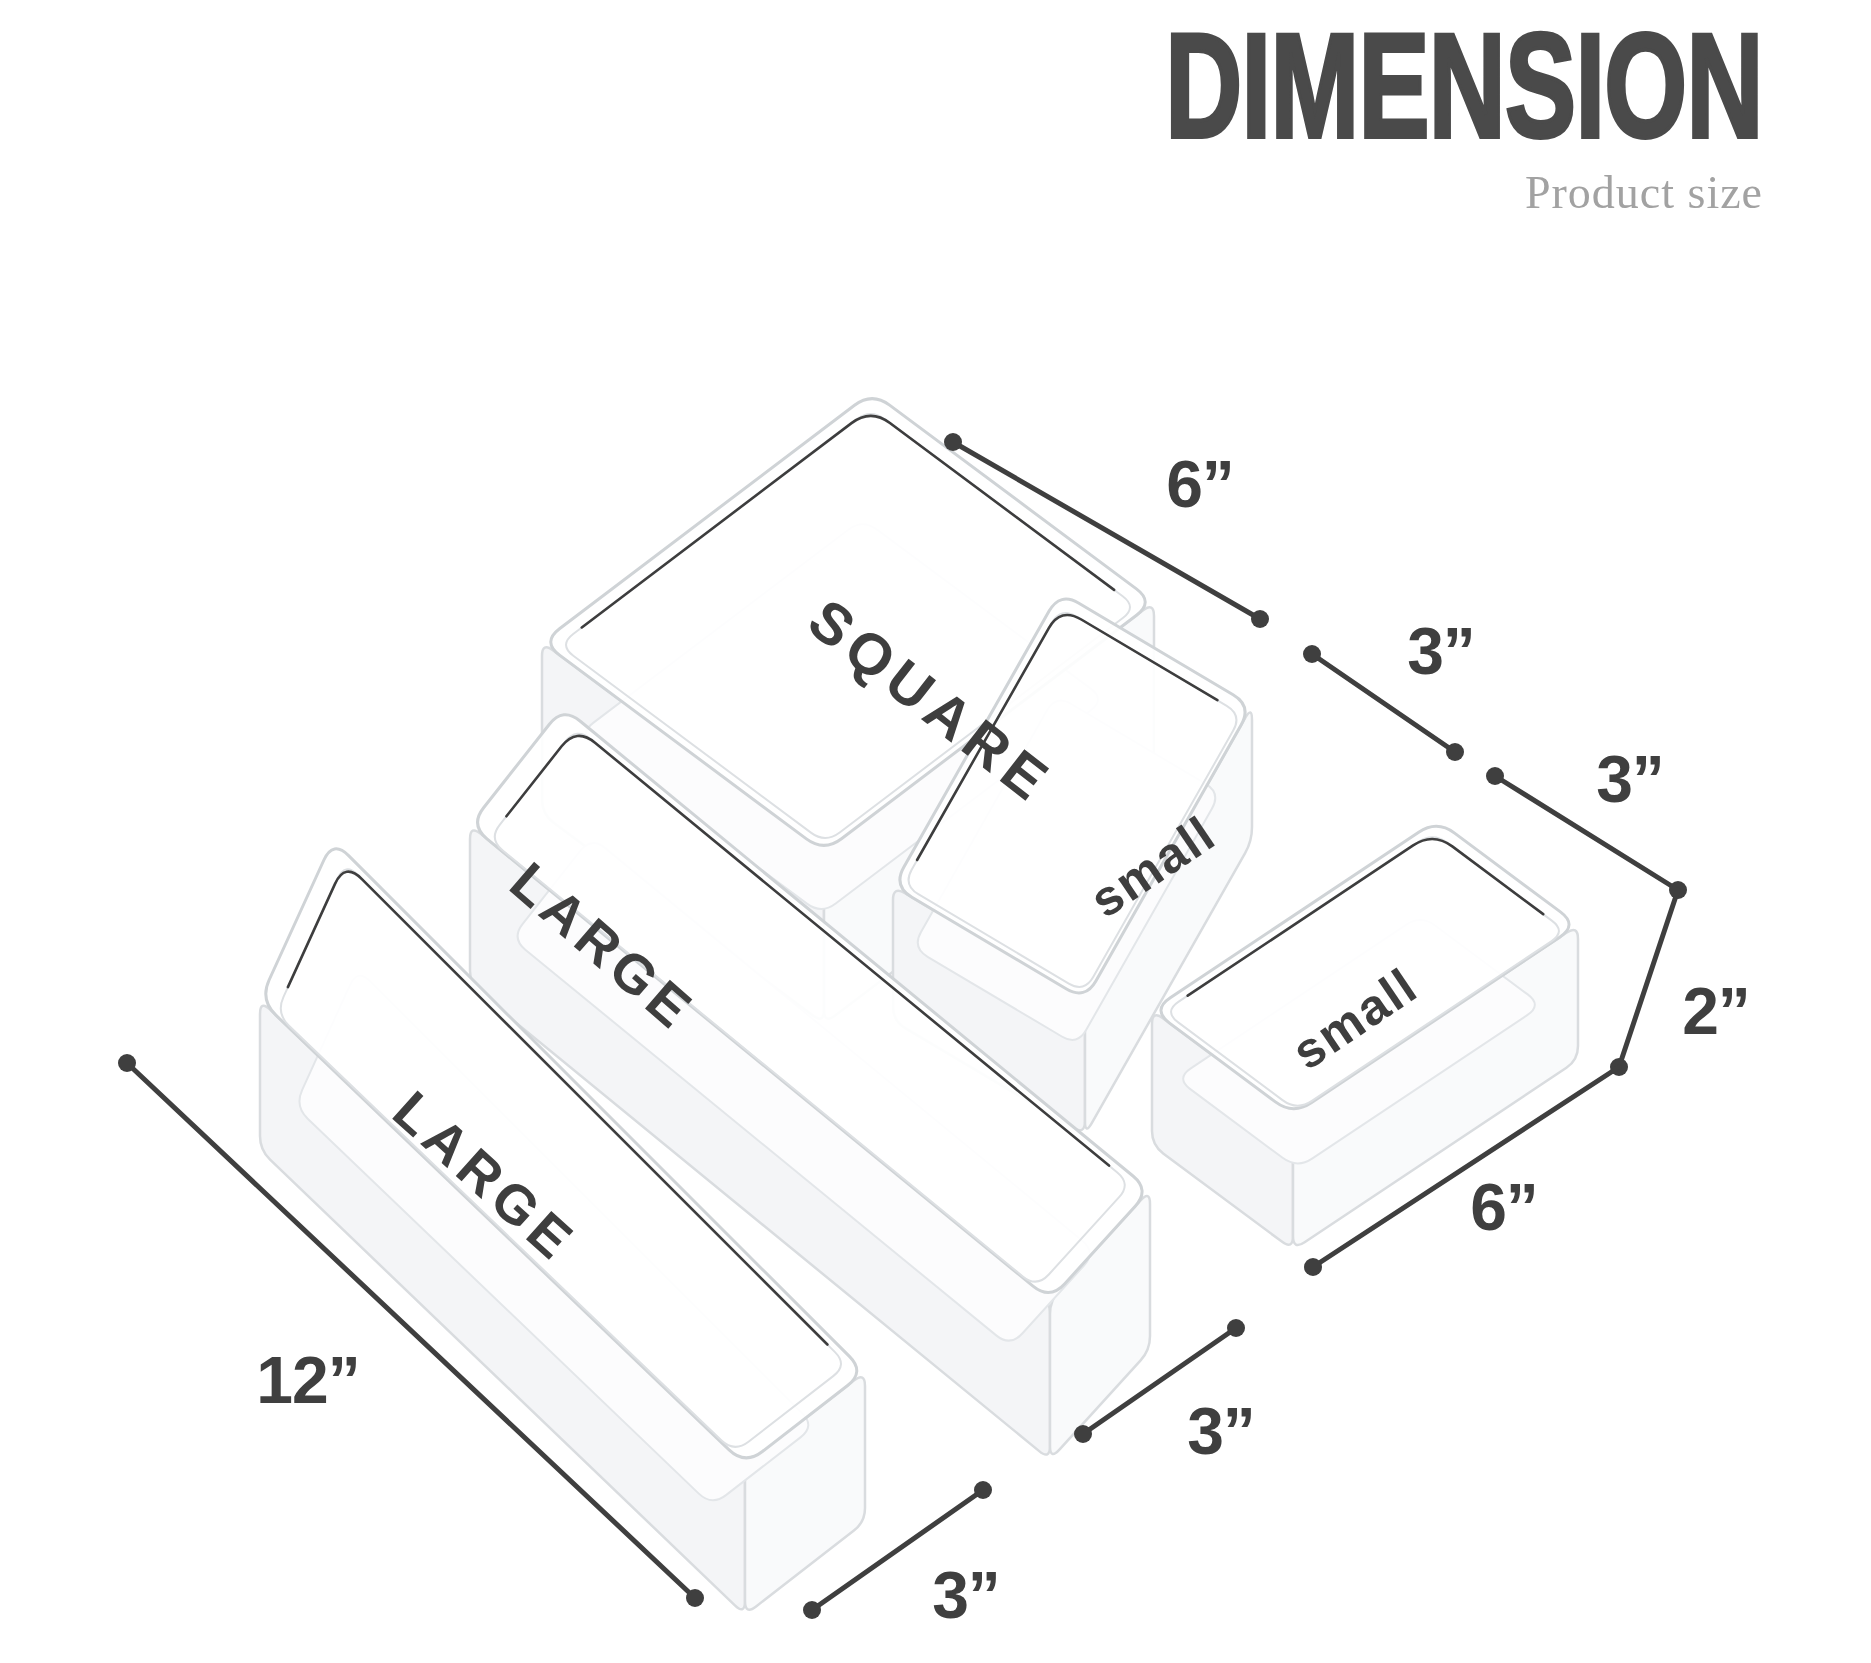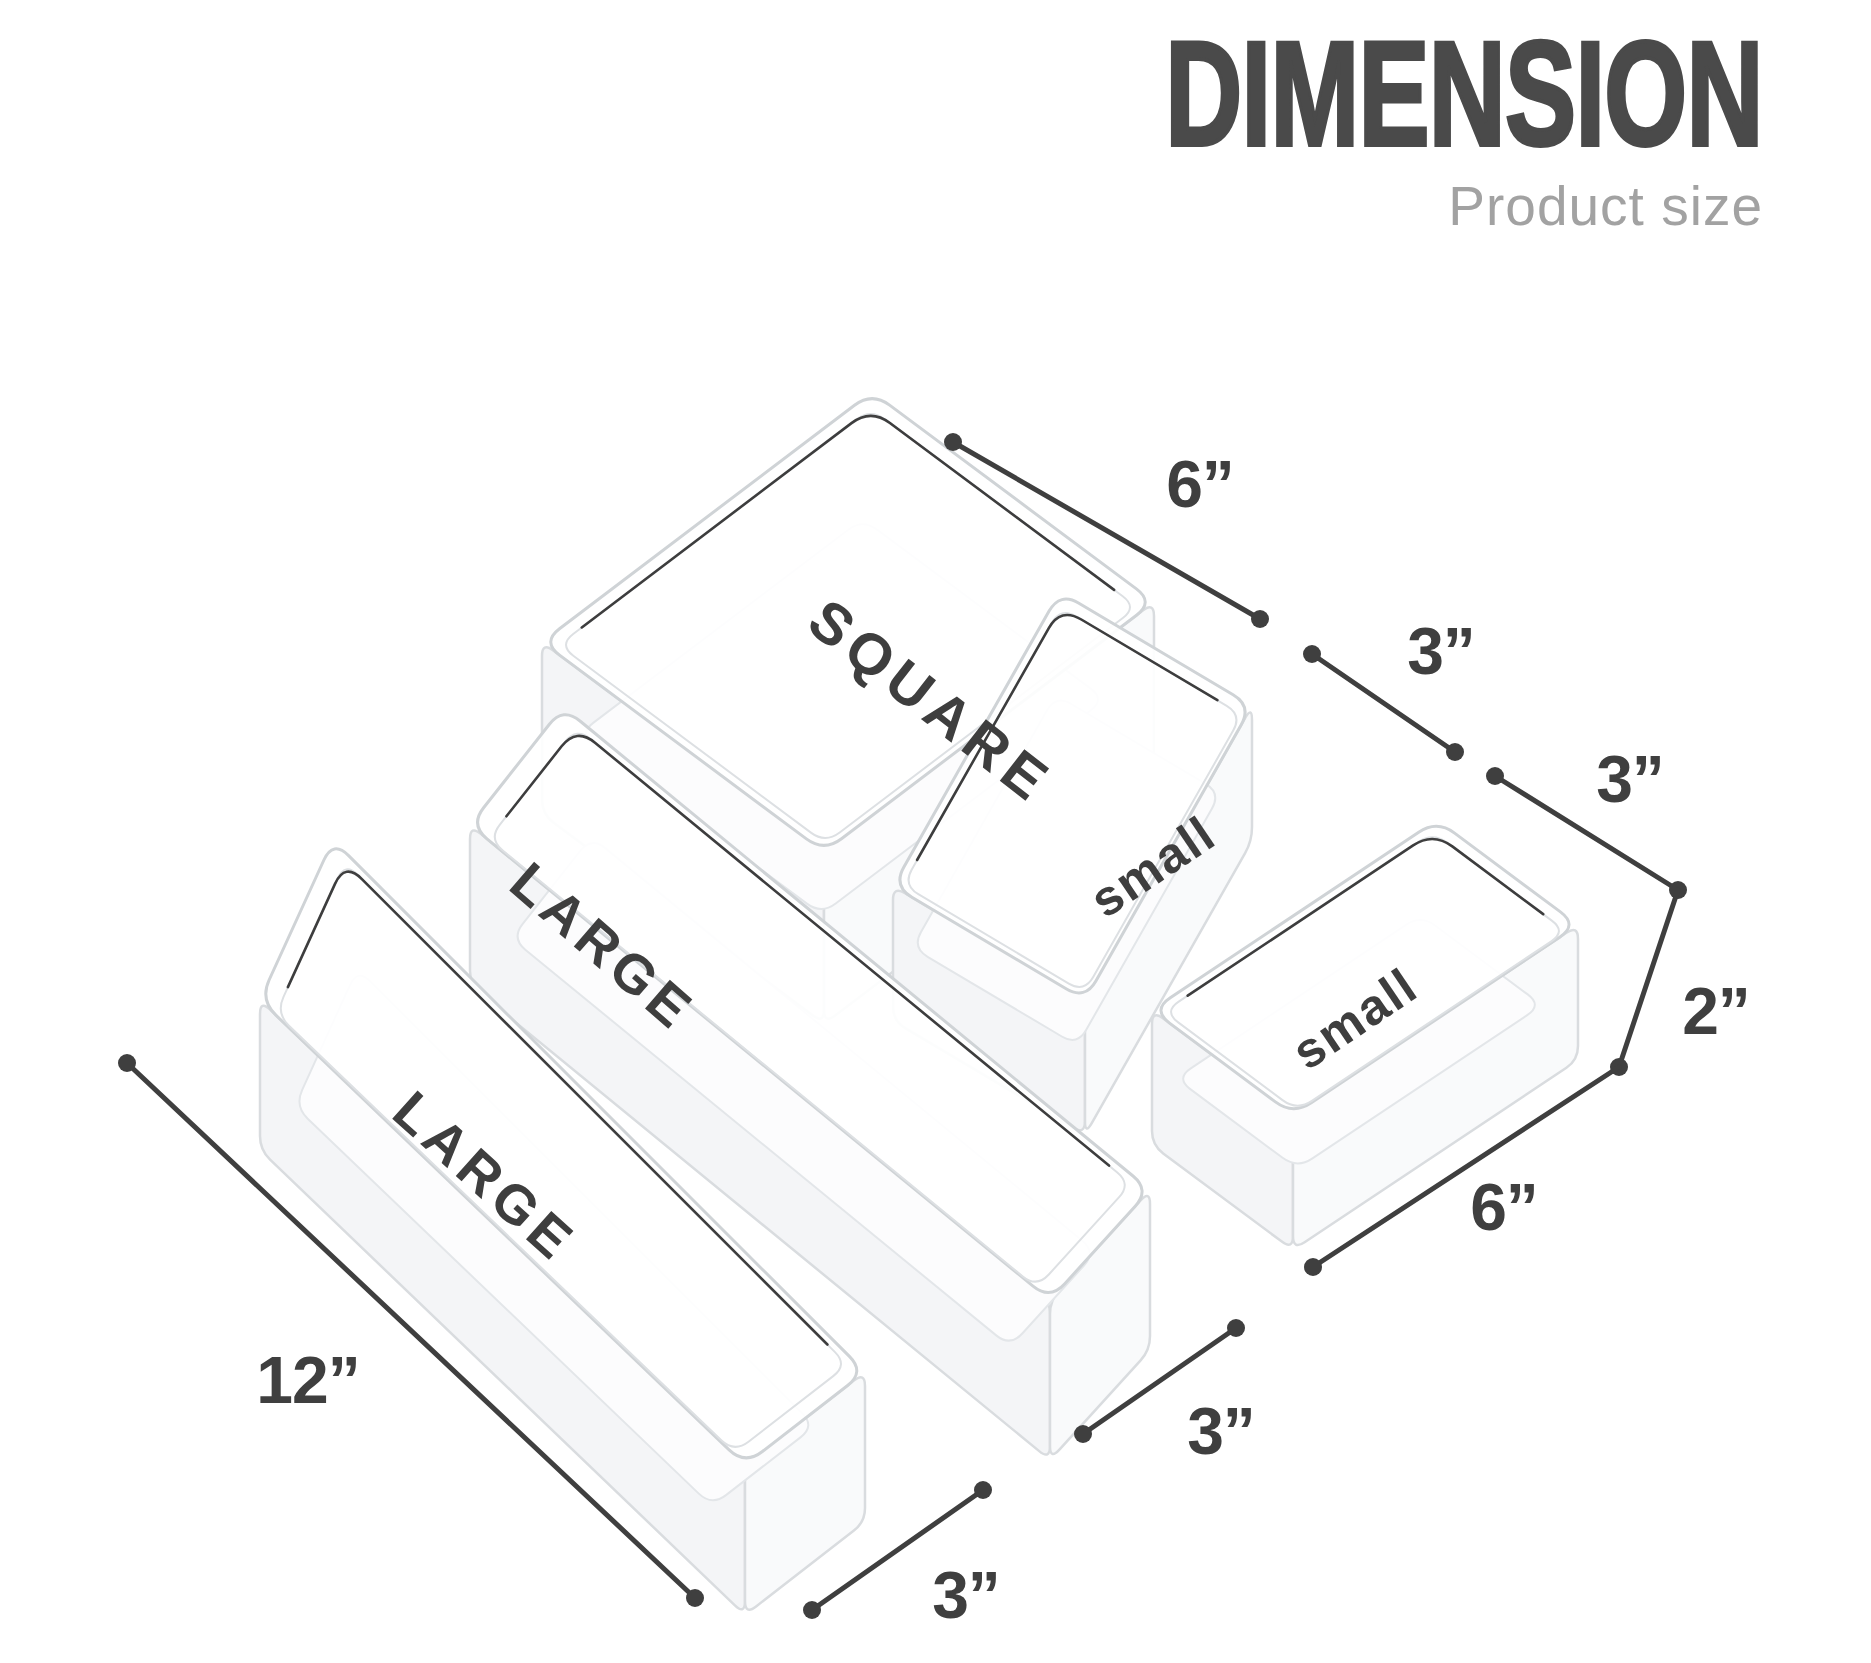--- a/index.html
+++ b/index.html
@@ -1,31 +1,32 @@
 <!DOCTYPE html>
 <html><head>
 <meta charset="utf-8">
 <style>
   html,body{margin:0;padding:0;background:#ffffff;}
   body{
     width:1871px;height:1663px;position:relative;overflow:hidden;
     font-family:"Liberation Sans", sans-serif;
   }
   .title-block{
-    position:absolute;top:20px;right:108px;text-align:right;
+    position:absolute;top:12px;right:108px;text-align:right;
   }
   .main-title{
     font-size:148px;line-height:1.0;font-weight:bold;color:#4a4a4a;
     transform:scaleX(0.72);transform-origin:100% 50%;
     letter-spacing:-1px;white-space:nowrap;
     -webkit-text-stroke:4px #4a4a4a;
   }
   .sub-title{
-    font-size:55px;color:#a2a2a2;margin-top:6px;letter-spacing:1px;
+    font-size:46px;color:#a2a2a2;margin-top:6px;letter-spacing:1px;
     font-weight:400;
+    font-family:Liberation Serif, serif;
   }
   svg{position:absolute;left:0;top:0;}
   .dim-line{stroke:#3f3f3f;stroke-width:5;stroke-linecap:round;}
   .dim-dot{fill:#3f3f3f;}
   .dim-label{
     font-family:"Liberation Sans", sans-serif;
     font-size:66px;font-weight:bold;fill:#3f3f3f;letter-spacing:-1px;
   }
   .tray-label{
     font-family:"Liberation Sans", sans-serif;

